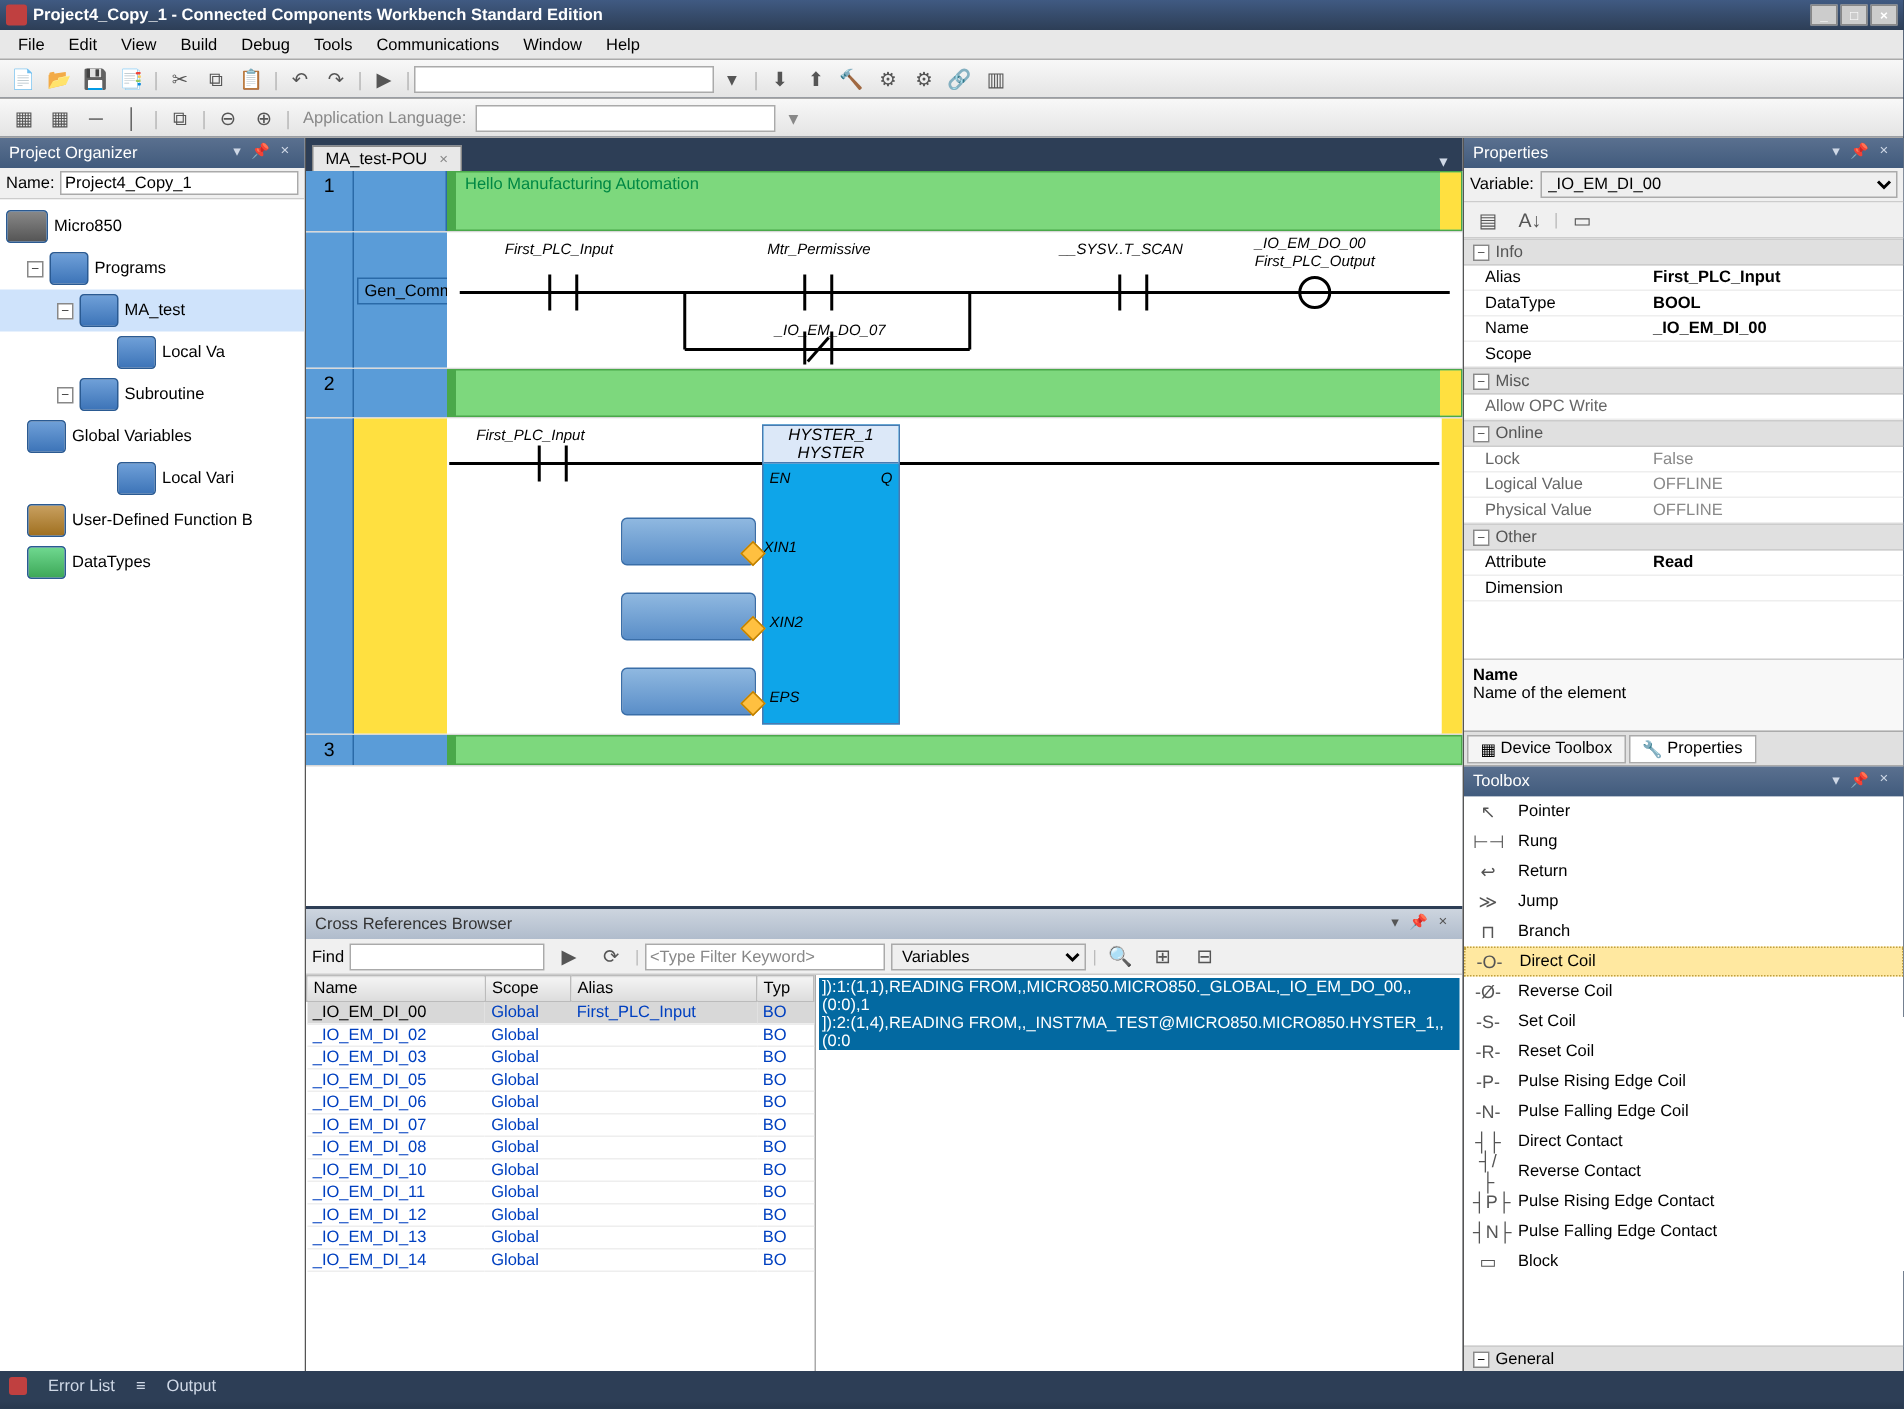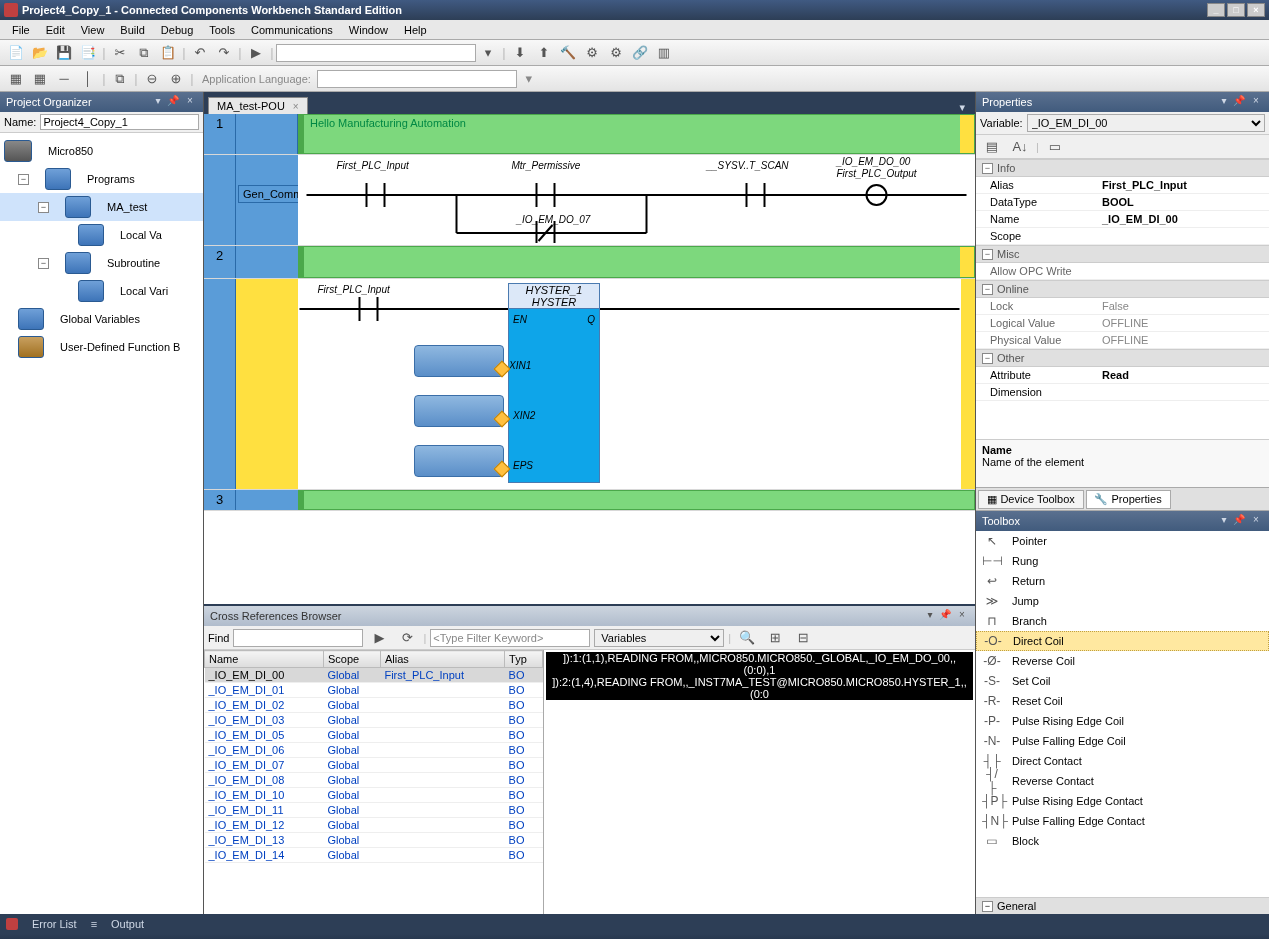--- a/index.html
+++ b/index.html
@@ -25,21 +25,21 @@
 .mainwrap { display: flex; height: 822px; }
 
 
 .project-org { width: 204px; background: #fff; display: flex; flex-direction: column; border-right: 1px solid #555; }
 .panel-hdr { height: 20px; background: linear-gradient(#5a708f,#415b7d); color: #fff; display: flex; align-items: center; padding: 0 6px; font-size: 11px; justify-content: center; }
 .panel-hdr .spacer { flex: 1; }
 .panel-hdr .pbtn { width: 14px; height: 14px; color: #cfd8e6; margin-left: 2px; font-size: 10px; text-align: center; }
 .project-org .name-row { display: flex; align-items: center; padding: 2px 4px; background: #f0f0f0; border-bottom: 1px solid #ccc; }
 .project-org .name-row input { flex: 1; height: 16px; border: 1px solid #aaa; font-size: 11px; padding: 0 2px; margin-left: 4px; }
 .tree { flex: 1; overflow: auto; padding: 4px 0; background: #fff; }
-.tree-item { display: flex; align-items: center; height: 28px; padding: 0 4px; gap: 16px; }
+.tree-item { display: flex; align-items: center; height: 28px; padding: 0 4px; gap: 4px; }
 .tree-item .tw { width: 11px; height: 11px; border: 1px solid #888; display: flex; align-items: center; justify-content: center; font-size: 9px; color: #444; background: #fff; }
 .tree-item .icon { width: 26px; height: 22px; background: linear-gradient(#6fa0d8,#3d74b8); border: 1px solid #2a5a92; border-radius: 3px; }
 .tree-item.selected { background: #cfe3fb; }
 .indent1 { padding-left: 18px; }
 .indent2 { padding-left: 38px; }
 .indent4 { padding-left: 78px; }
 
 
 .center { flex: 1; display: flex; flex-direction: column; background: #2d3e56; }
 .tabstrip { height: 22px; background: #2d3e56; display: flex; align-items: flex-end; padding: 0 4px; }
@@ -72,21 +72,21 @@
 .xref .panel-hdr { background: linear-gradient(#cdd5df,#b0bccc); color: #333; }
 .xref-tools { display: flex; align-items: center; padding: 2px 4px; gap: 4px; background: #f0f0f0; border-bottom: 1px solid #ccc; height: 24px; }
 .xref-tools input, .xref-tools select { height: 18px; border: 1px solid #aaa; padding: 0 2px; font-size: 11px; }
 .xref-grid-wrap { flex: 1; display: flex; overflow: hidden; }
 .xref-grid { flex: 0 0 340px; overflow: auto; border-right: 1px solid #aaa; }
 .xref-grid table { width: 100%; border-collapse: collapse; }
 .xref-grid th { background: linear-gradient(#f4f4f4,#dcdcdc); border: 1px solid #bbb; text-align: left; padding: 2px 4px; font-weight: normal; position: sticky; top: 0; }
 .xref-grid td { border-bottom: 1px solid #eee; padding: 1px 4px; color: #0040c0; }
 .xref-grid tr.sel td { background: #d8d8d8; }
 .xref-detail { flex: 1; background: #fff; padding: 2px; font-family: Consolas, monospace; font-size: 10px; }
-.xref-detail .hilite { background: #000000; color: #fff; padding: 0 2px; display: inline-block; text-align: center; }
+.xref-detail .hilite { background: #0369a1; color: #fff; padding: 0 2px; display: inline-block; }
 
 
 .rightpanel { width: 294px; display: flex; flex-direction: column; background: #fff; border-left: 1px solid #555; }
 .prop-var { display: flex; align-items: center; padding: 2px 4px; background: #f0f0f0; border-bottom: 1px solid #ccc; }
 .prop-var select { flex: 1; height: 18px; border: 1px solid #aaa; margin-left: 4px; }
 .prop-tools { height: 24px; background: #f0f0f0; border-bottom: 1px solid #ccc; display: flex; align-items: center; padding: 0 4px; gap: 4px; }
 .prop-grid { flex: 1; overflow: auto; }
 .prop-grid .section { background: #e0e0e0; color: #555; padding: 2px 6px; border-top: 1px solid #ccc; border-bottom: 1px solid #ccc; display: flex; align-items: center; gap: 4px; }
 .prop-grid .row { display: flex; border-bottom: 1px solid #eee; }
 .prop-grid .row .k { width: 120px; padding: 2px 6px 2px 14px; color: #666; }
@@ -211,31 +211,35 @@
       </div>
       <div class="tree-item indent4">
         <span class="icon"></span>
         <span>Local Va</span>
       </div>
       <div class="tree-item indent2">
         <span class="tw">−</span>
         <span class="icon"></span>
         <span>Subroutine</span>
       </div>
+      <div class="tree-item indent1">
+        <span class="icon"></span>
+        <span>Global Variables</span>
+      </div>
       <div class="tree-item indent4">
         <span class="icon"></span>
         <span>Local Vari</span>
       </div>
       <div class="tree-item indent1">
-        <span class="icon"></span>
-        <span>Global Variables</span>
-      </div>
-      <div class="tree-item indent1">
         <span class="icon" style="background:linear-gradient(#c8a060,#a07020);"></span>
         <span>User-Defined Function B</span>
+      </div>
+      <div class="tree-item indent1">
+        <span class="icon" style="background:linear-gradient(#6fd88f,#3da858);"></span>
+        <span>DataTypes</span>
       </div>
     </div>
   </div>
 
   <div class="center">
     <div class="tabstrip">
       <div class="tab">
         <span>MA_test-POU</span>
         <span class="x">×</span>
       </div>
@@ -370,26 +374,20 @@
             </tr>
               </thead>
             <tbody id="xref-body">
                 <tr class="sel">
                   <td style="color:#000">_IO_EM_DI_00</td>
                   <td>Global</td>
                   <td>First_PLC_Input</td>
                   <td>BO</td>
                 </tr>
                 <tr>
-                  <td style="color:#0040c0">_IO_EM_DI_01</td>
-                  <td>Global</td>
-                  <td></td>
-                  <td>BO</td>
-                </tr>
-                <tr>
                   <td style="color:#0040c0">_IO_EM_DI_02</td>
                   <td>Global</td>
                   <td></td>
                   <td>BO</td>
                 </tr>
                 <tr>
                   <td style="color:#0040c0">_IO_EM_DI_03</td>
                   <td>Global</td>
                   <td></td>
                   <td>BO</td>

